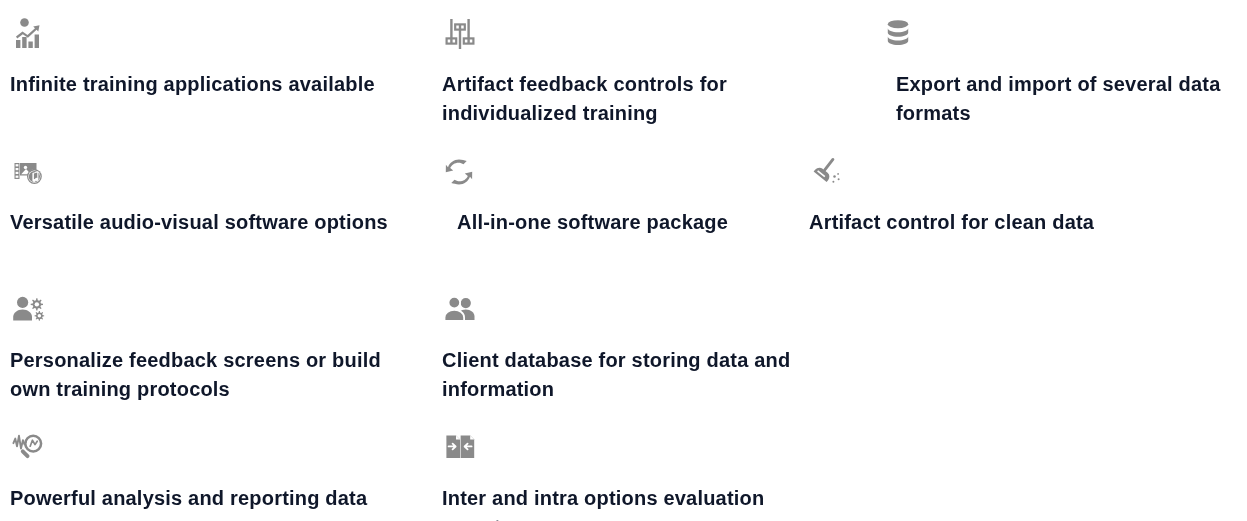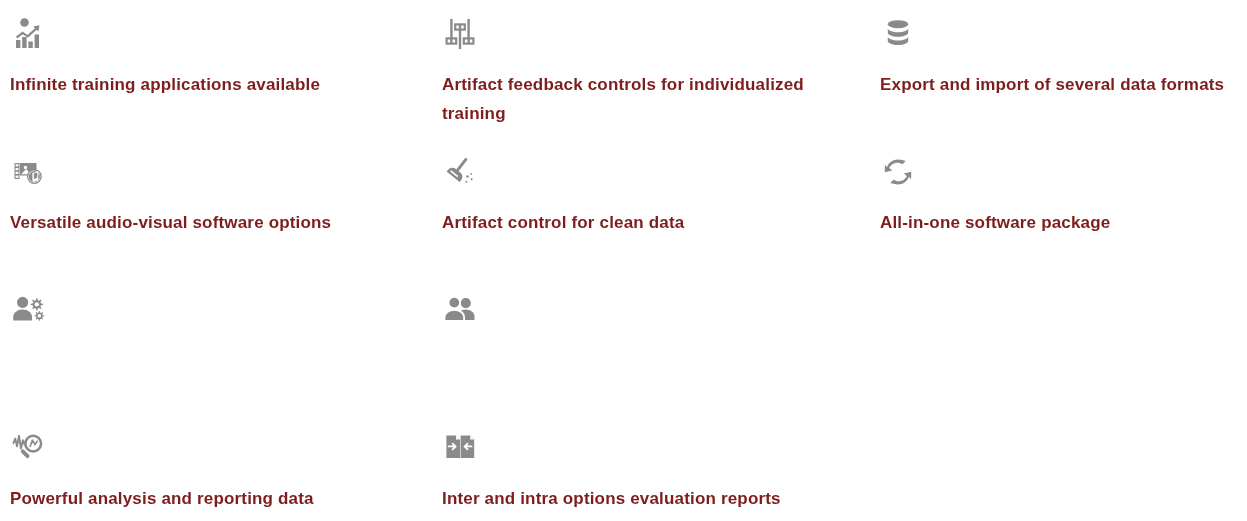--- a/index.html
+++ b/index.html
@@ -45,29 +45,29 @@
     display: block;
     line-height: 0;
   }
   .feature-icon svg {
     display: block;
     fill: #8a8a8a;
   }
 
   .feature-label {
     margin-top: 10px;
-    font-size: 17px;
+    font-size: 20px;
     font-weight: bold;
     line-height: 29px;
-    color: #7f1d1d;
+    color: #0f172a;
     letter-spacing: 0.01em;
     max-width: 380px;
   }
   .feature-cell.col-2 .feature-label { max-width: 375px; }
-  .feature-cell.col-3 .feature-label { max-width: 360px; }
+  .feature-cell.col-3 .feature-label { max-width: 360px; margin-left: 16px; }
 
   .feature-cell.empty .feature-icon,
   .feature-cell.empty .feature-label { visibility: hidden; }
 </style>
 </head>
 <body>
 
 <div id="feature-grid">
 
   <div class="grid-row">
@@ -127,70 +127,72 @@
           <path d="M11.2 20.3 L16 15 L19.2 18.3 L22.2 15.6 L25.3 20.3 Z" fill="#ffffff"></path>
           <circle cx="24.4" cy="22.6" r="7.4"></circle>
           <circle cx="24.4" cy="22.6" r="6.1" fill="#ffffff"></circle>
           <circle cx="24.4" cy="22.6" r="5.6"></circle>
           <path d="M22.4 26.4 a1.7 1.5 0 1 0 1.5 -1.5 V19.6 l3.4 -1 v5.4 a1.7 1.5 0 1 0 1.1 1.4 V17.3 L22.4 19 Z" fill="#ffffff"></path>
         </svg>
       </span>
       <div class="feature-label">Versatile audio-visual software options</div>
     </div>
 
+    <div class="feature-cell col-3">
+      <span class="feature-icon">
+        <svg width="36" height="36" viewBox="0 0 36 36" aria-hidden="true">
+          <path d="M18 5.6 c-5.1 0 -9.4 3.2 -11 7.7 l-2.1 -2.6 l-0.1 7.5 l7.4 -1.7 l-3 -2.4 c1.4 -3.2 4.6 -5.4 8.3 -5.4 c1.9 0 3.6 0.6 5 1.5 l3.2 -3.2 C23.5 6.6 20.9 5.6 18 5.6 Z"></path>
+          <path d="M18 30.4 c5.1 0 9.4 -3.2 11 -7.7 l2.1 2.6 l0.1 -7.5 l-7.4 1.7 l3 2.4 c-1.4 3.2 -4.6 5.4 -8.3 5.4 c-1.9 0 -3.6 -0.6 -5 -1.5 l-3.2 3.2 C12.5 29.4 15.1 30.4 18 30.4 Z"></path>
+        </svg>
+      </span>
+      <div class="feature-label">All-in-one software package</div>
+    </div>
+
     <div class="feature-cell col-2">
       <span class="feature-icon">
         <svg width="36" height="36" viewBox="0 0 36 36" aria-hidden="true">
           <rect x="18.4" y="2.6" width="2.9" height="16" rx="1.4" transform="rotate(38 19.8 10.6)"></rect>
           <path d="M13.6 14.8 L18.6 18.8 C20.8 20.6 21 23.9 19.1 26.2 L17.6 28 L4.6 17.6 L6.1 15.8 C8 13.5 11.3 13 13.6 14.8 Z"></path>
           <rect x="7.6" y="19" width="9.2" height="1.6" fill="#ffffff" transform="rotate(38.5 12.2 19.8)"></rect>
           <circle cx="25.5" cy="22.4" r="1.25"></circle>
           <circle cx="29.6" cy="25.2" r="1.0"></circle>
           <circle cx="24.4" cy="27.8" r="1.0"></circle>
           <circle cx="29.1" cy="19.9" r="0.85"></circle>
         </svg>
       </span>
       <div class="feature-label">Artifact control for clean data</div>
     </div>
-
-    <div class="feature-cell col-3">
-      <span class="feature-icon">
-        <svg width="36" height="36" viewBox="0 0 36 36" aria-hidden="true">
-          <path d="M18 5.6 c-5.1 0 -9.4 3.2 -11 7.7 l-2.1 -2.6 l-0.1 7.5 l7.4 -1.7 l-3 -2.4 c1.4 -3.2 4.6 -5.4 8.3 -5.4 c1.9 0 3.6 0.6 5 1.5 l3.2 -3.2 C23.5 6.6 20.9 5.6 18 5.6 Z"></path>
-          <path d="M18 30.4 c5.1 0 9.4 -3.2 11 -7.7 l2.1 2.6 l0.1 -7.5 l-7.4 1.7 l3 2.4 c-1.4 3.2 -4.6 5.4 -8.3 5.4 c-1.9 0 -3.6 -0.6 -5 -1.5 l-3.2 3.2 C12.5 29.4 15.1 30.4 18 30.4 Z"></path>
-        </svg>
-      </span>
-      <div class="feature-label">All-in-one software package</div>
-    </div>
   </div>
 
   <div class="grid-row">
 
     <div class="feature-cell col-1">
       <span class="feature-icon">
         <svg width="36" height="36" viewBox="0 0 36 36" aria-hidden="true">
           <circle cx="12.6" cy="10.4" r="5.6"></circle>
           <path d="M12.6 17.4 c-5.2 0 -9.4 3.3 -9.4 7.4 v3.6 h18.8 v-3.6 c0 -4.1 -4.2 -7.4 -9.4 -7.4 Z"></path>
           <path d="M26.3 6.2 l1.1 0 l0.35 2.0 l1.4 0.6 l1.65 -1.2 l0.8 0.8 l-1.2 1.65 l0.6 1.4 l2.0 0.35 l0 1.1 l-2.0 0.35 l-0.6 1.4 l1.2 1.65 l-0.8 0.8 l-1.65 -1.2 l-1.4 0.6 l-0.35 2.0 l-1.1 0 l-0.35 -2.0 l-1.4 -0.6 l-1.65 1.2 l-0.8 -0.8 l1.2 -1.65 l-0.6 -1.4 l-2.0 -0.35 l0 -1.1 l2.0 -0.35 l0.6 -1.4 l-1.2 -1.65 l0.8 -0.8 l1.65 1.2 l1.4 -0.6 Z"></path>
           <circle cx="26.85" cy="12.35" r="2.2" fill="#ffffff"></circle>
           <path d="M28.9 19.0 l0.9 0 l0.28 1.55 l1.1 0.46 l1.3 -0.93 l0.63 0.63 l-0.93 1.3 l0.46 1.1 l1.55 0.28 l0 0.9 l-1.55 0.28 l-0.46 1.1 l0.93 1.3 l-0.63 0.63 l-1.3 -0.93 l-1.1 0.46 l-0.28 1.55 l-0.9 0 l-0.28 -1.55 l-1.1 -0.46 l-1.3 0.93 l-0.63 -0.63 l0.93 -1.3 l-0.46 -1.1 l-1.55 -0.28 l0 -0.9 l1.55 -0.28 l0.46 -1.1 l-0.93 -1.3 l0.63 -0.63 l1.3 0.93 l1.1 -0.46 Z"></path>
           <circle cx="29.35" cy="23.84" r="1.75" fill="#ffffff"></circle>
         </svg>
       </span>
+      <div class="feature-label">Personalize feedback screens or build own training protocols</div>
     </div>
 
     <div class="feature-cell col-2">
       <span class="feature-icon">
         <svg width="36" height="36" viewBox="0 0 36 36" aria-hidden="true">
           <circle cx="23.8" cy="11.1" r="5.1"></circle>
           <path d="M23.8 17.6 c-4.8 0 -8.7 3.1 -8.7 6.9 v3.4 h17.4 v-3.4 c0 -3.8 -3.9 -6.9 -8.7 -6.9 Z"></path>
           <circle cx="12.3" cy="10.6" r="5.8" stroke="#ffffff" stroke-width="1.8"></circle>
           <path d="M12.3 17.8 c-5.4 0 -9.8 3.4 -9.8 7.6 v3.6 h19.6 v-3.6 c0 -4.2 -4.4 -7.6 -9.8 -7.6 Z" stroke="#ffffff" stroke-width="1.8"></path>
         </svg>
       </span>
+      <div class="feature-label">Client database for storing data and information</div>
     </div>
 
     <div class="feature-cell col-3 empty">
       <span class="feature-icon"></span>
       <div class="feature-label"></div>
     </div>
   </div>
 
   <div class="grid-row">
 

